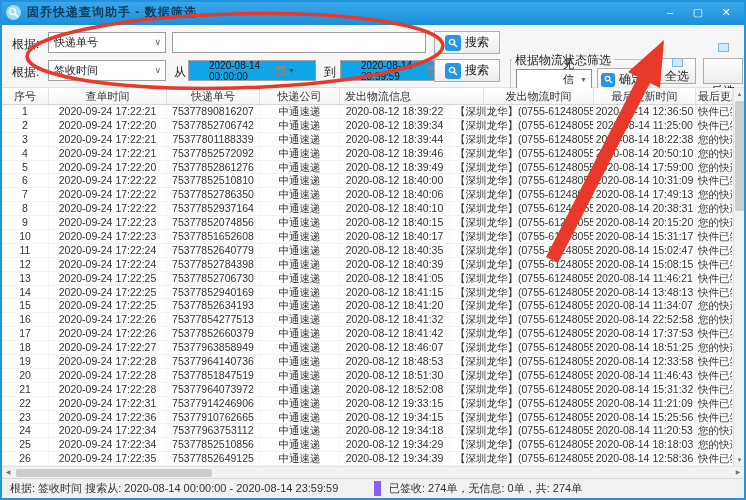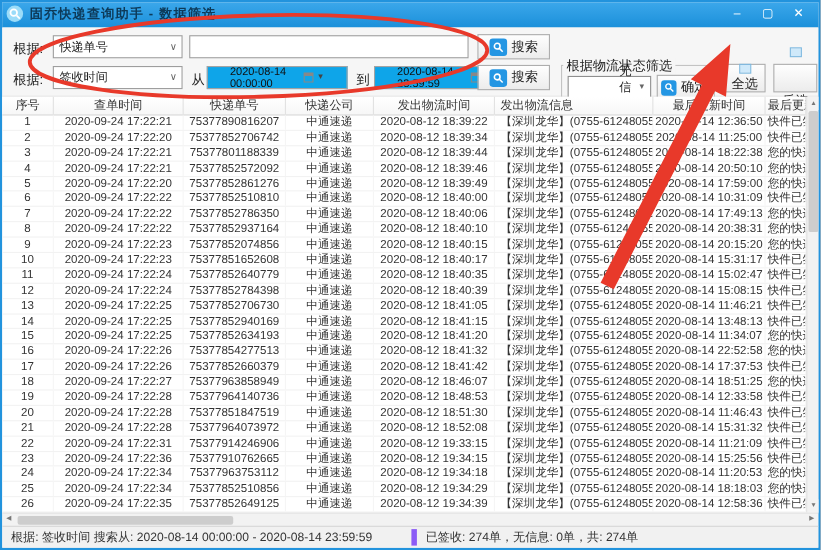--- a/index.html
+++ b/index.html
@@ -76,21 +76,21 @@
   .hscroll { position:absolute; top:464px; left:0; width:742px; height:12px; background:#f2f2f2;
     border-top:1px solid #e3e3e3; }
   .harrow { position:absolute; top:0; width:12px; height:12px; color:#777; font-size:6px;
     text-align:center; line-height:11px; }
   .hthumb { position:absolute; left:14px; top:2px; width:196px; height:8px; background:#cdcdcd;
     border-radius:2px; }
   
   .statusbar { position:absolute; left:0; right:0; bottom:0; height:20px; background:#f1f1f1;
     border-top:1px solid #d8d8d8; display:flex; align-items:center; font-size:11px; color:#333; }
   .status-left { padding-left:8px; width:372px; overflow:hidden; white-space:nowrap; }
-  .status-right { border-left:5px solid #8b5cf6; padding-left:8px; flex:1;
+  .status-right { border-left:7px solid #8b5cf6; padding-left:8px; flex:1;
     overflow:hidden; white-space:nowrap; }
   
   .annotations { position:absolute; left:0; top:0; width:746px; height:500px;
     pointer-events:none; z-index:60; }
 </style>
 </head>
 <body>
 
 <div class="window">
 
@@ -179,22 +179,22 @@
       <span>反选</span>
     </div>
   </div>
 
   <div class="tablewrap">
     <div class="thead">
         <div class="hcell c0">序号</div>
         <div class="hcell c1">查单时间</div>
         <div class="hcell c2">快递单号</div>
         <div class="hcell c3">快递公司</div>
+        <div class="hcell c5">发出物流信息</div>
         <div class="hcell c4">发出物流时间</div>
-        <div class="hcell c5">发出物流信息</div>
         <div class="hcell c6">最后更新时间</div>
         <div class="hcell c7">最后更新信息</div>
       </div>
     <div class="tbody">
         <div class="trow">
           <div class="cell c0">1</div>
           <div class="cell c1">2020-09-24 17:22:21</div>
           <div class="cell c2">75377890816207</div>
           <div class="cell c3">中通速递</div>
           <div class="cell c4">2020-08-12 18:39:22</div>

